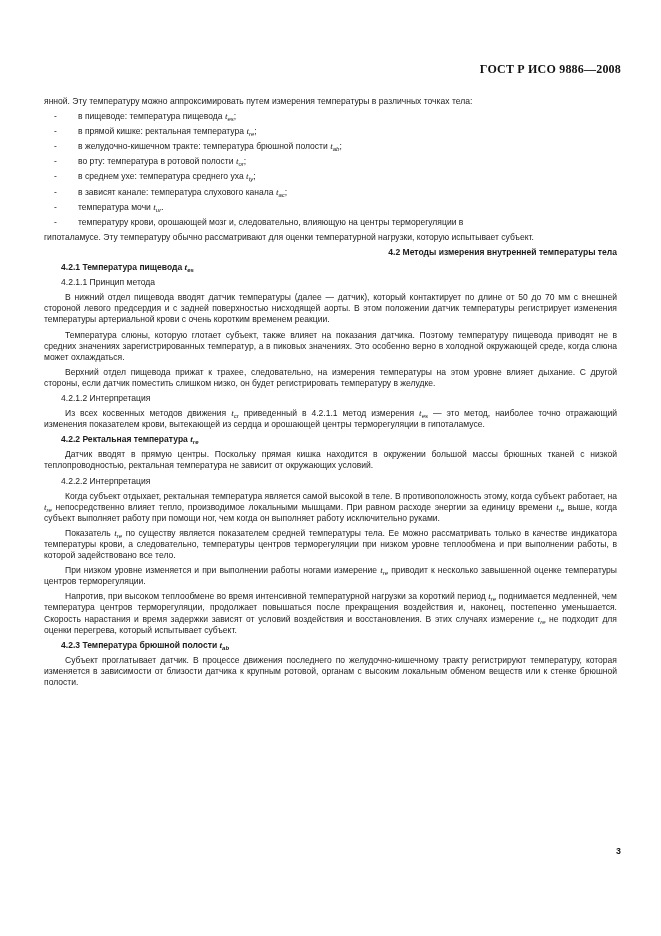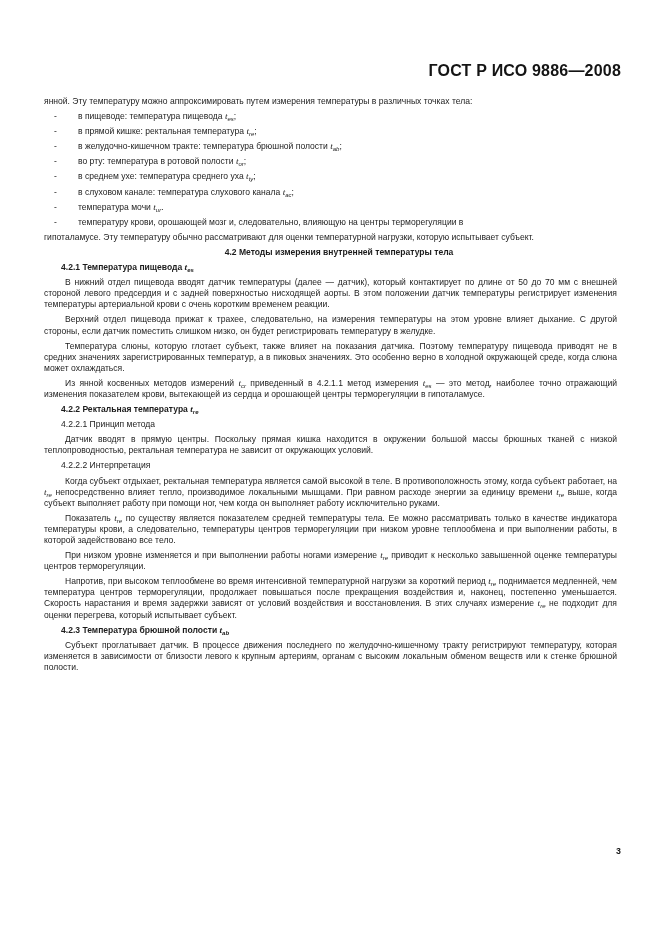--- a/index.html
+++ b/index.html
@@ -19,24 +19,25 @@
     overflow: hidden;
     box-sizing: border-box;
   }
   .header {
     position: absolute;
     top: 62px;
     left: 40px;
     right: 40px;
     height: 16px;
     text-align: right;
-    font-size: 16px;
+    font-size: 12px;
     font-weight: bold;
     letter-spacing: 0.2px;
     color: #141414;
+    font-family: Liberation Serif, serif;
   }
   .content {
     position: absolute;
     top: 92px;
     left: 40px;
     width: 581px;
     font-size: 8.55px;
     line-height: 11.1px;
     text-align: justify;
     color: #1c1c1c;
@@ -59,21 +60,21 @@
     text-align: left;
   }
   .dash-item .dash {
     display: inline-block;
     width: 12px;
   }
   .h2 {
     font-weight: bold;
     margin-left: 21px;
     margin-top: 1.5px;
-    text-align: center;
+    text-align: right;
   }
   .h3 {
     font-weight: bold;
     margin-left: 21px;
     margin-top: 1px;
     text-align: left;
   }
   .h4 {
     margin-left: 21px;
     margin-top: 1px;
@@ -121,62 +122,63 @@
     <p class="dash-item"><span class="dash">-</span><span>в пищеводе: температура пищевода </span><var>t</var><sub>es</sub><span>;</span></p>
 
     <p class="dash-item"><span class="dash">-</span><span>в прямой кишке: ректальная температура </span><var>t</var><sub>re</sub><span>;</span></p>
 
     <p class="dash-item"><span class="dash">-</span><span>в желудочно-кишечном тракте: температура брюшной полости </span><var>t</var><sub>ab</sub><span>;</span></p>
 
     <p class="dash-item"><span class="dash">-</span><span>во рту: температура в ротовой полости </span><var>t</var><sub>or</sub><span>;</span></p>
 
     <p class="dash-item"><span class="dash">-</span><span>в среднем ухе: температура среднего уха </span><var>t</var><sub>ty</sub><span>;</span></p>
 
-    <p class="dash-item"><span class="dash">-</span><span>в слуховом канале: температура слухового канала </span><var>t</var><sub>ac</sub><span>;</span></p>
+    <p class="dash-item"><span class="dash">-</span><span>в зависят канале: температура слухового канала </span><var>t</var><sub>ac</sub><span>;</span></p>
 
     <p class="dash-item"><span class="dash">-</span><span>температура мочи </span><var>t</var><sub>ur</sub><span>.</span></p>
 
 
 
     <p class="dash-item"><span class="dash">-</span><span>температуру крови, орошающей мозг и, следовательно, влияющую на центры терморегуляции в</span></p>
 
     <p class="body-par">гипоталамусе. Эту температуру обычно рассматривают для оценки температурной нагрузки, которую испытывает субъект.</p>
 
     <p class="h2 gap-sm">4.2  Методы измерения внутренней температуры тела</p>
 
     <p class="h3"><span>4.2.1  Температура пищевода </span><var>t</var><sub>es</sub></p>
 
+    <p class="h4">4.2.1.1  Принцип метода</p>
 
     <p class="indent-par">В нижний отдел пищевода вводят датчик температуры (далее — датчик), который контактирует по длине от 50 до 70 мм с внешней стороной левого предсердия и с задней поверхностью нисходящей аорты. В этом положении датчик температуры регистрирует изменения температуры артериальной крови с очень коротким временем реакции.</p>
 
+    <p class="indent-par">Температура слюны, которую глотает субъект, также влияет на показания датчика. Поэтому температуру пищевода приводят не в средних значениях зарегистрированных температур, а в пиковых значениях. Это особенно верно в холодной окружающей среде, когда слюна может охлаждаться.</p>
+
     <p class="indent-par">Верхний отдел пищевода прижат к трахее, следовательно, на измерения температуры на этом уровне влияет дыхание. С другой стороны, если датчик поместить слишком низко, он будет регистрировать температуру в желудке.</p>
 
-    <p class="indent-par">Температура слюны, которую глотает субъект, также влияет на показания датчика. Поэтому температуру пищевода приводят не в средних значениях зарегистрированных температур, а в пиковых значениях. Это особенно верно в холодной окружающей среде, когда слюна может охлаждаться.</p>
+    <p class="h4">4.2.1.2  Интерпретация</p>
 
-
-    <p class="indent-par"><span>Из янной косвенных методов измерений </span><var>t</var><sub>cr</sub><span>  приведенный в 4.2.1.1 метод измерения </span><var>t</var><sub>es</sub><span> — это метод, наиболее точно отражающий изменения показателем крови, вытекающей из сердца и орошающей центры терморегуляции в гипоталамусе.</span></p>
+    <p class="indent-par"><span>Из всех косвенных методов движения </span><var>t</var><sub>cr</sub><span>  приведенный в 4.2.1.1 метод измерения </span><var>t</var><sub>es</sub><span> — это метод, наиболее точно отражающий изменения показателем крови, вытекающей из сердца и орошающей центры терморегуляции в гипоталамусе.</span></p>
 
     <p class="h3"><span>4.2.2  Ректальная температура </span><var>t</var><sub>re</sub></p>
 
-    <p class="h4">4.2.2.1  Принцип метода</p>
 
     <p class="indent-par">Датчик вводят в прямую центры. Поскольку прямая кишка находится в окружении большой массы брюшных тканей с низкой теплопроводностью, ректальная температура не зависит от окружающих условий.</p>
 
     <p class="h4">4.2.2.2  Интерпретация</p>
 
     <p class="indent-par"><span>Когда субъект отдыхает, ректальная температура является самой высокой в теле. В противоположность этому, когда субъект работает, на </span><var>t</var><sub>re</sub><span> непосредственно влияет тепло, производимое локальными мышцами. При равном расходе энергии за единицу времени </span><var>t</var><sub>re</sub><span> выше, когда субъект выполняет работу при помощи ног, чем когда он выполняет работу исключительно руками.</span></p>
 
     <p class="indent-par"><span>Показатель </span><var>t</var><sub>re</sub><span> по существу является показателем средней температуры тела. Ее можно рассматривать только в качестве индикатора температуры крови, а следовательно, температуры центров терморегуляции при низком уровне теплообмена и при выполнении работы, в которой задействовано все тело.</span></p>
 
     <p class="indent-par"><span>При низком уровне изменяется и при выполнении работы ногами измерение </span><var>t</var><sub>re</sub><span> приводит к несколько завышенной оценке температуры центров терморегуляции.</span></p>
 
     <p class="indent-par"><span>Напротив, при высоком теплообмене во время интенсивной температурной нагрузки за короткий период </span><var>t</var><sub>re</sub><span> поднимается медленней, чем температура центров терморегуляции, продолжает повышаться после прекращения воздействия и, наконец, постепенно уменьшается. Скорость нарастания и время задержки зависят от условий воздействия и восстановления. В этих случаях измерение </span><var>t</var><sub>re</sub><span> не подходит для оценки перегрева, который испытывает субъект.</span></p>
 
     <p class="h3"><span>4.2.3  Температура брюшной полости </span><var>t</var><sub>ab</sub></p>
 
 
-    <p class="indent-par">Субъект проглатывает датчик. В процессе движения последнего по желудочно-кишечному тракту регистрируют температуру, которая изменяется в зависимости от близости левого к крупным артериям, органам с высоким локальным обменом веществ или к стенке брюшной полости.</p>
+    <p class="indent-par">Субъект проглатывает датчик. В процессе движения последнего по желудочно-кишечному тракту регистрируют температуру, которая изменяется в зависимости от близости датчика к крупным ротовой, органам с высоким локальным обменом веществ или к стенке брюшной полости.</p>
 
   </div>
 
   <div class="pagenum">3</div>
 
 </div>
 
 </body></html>

